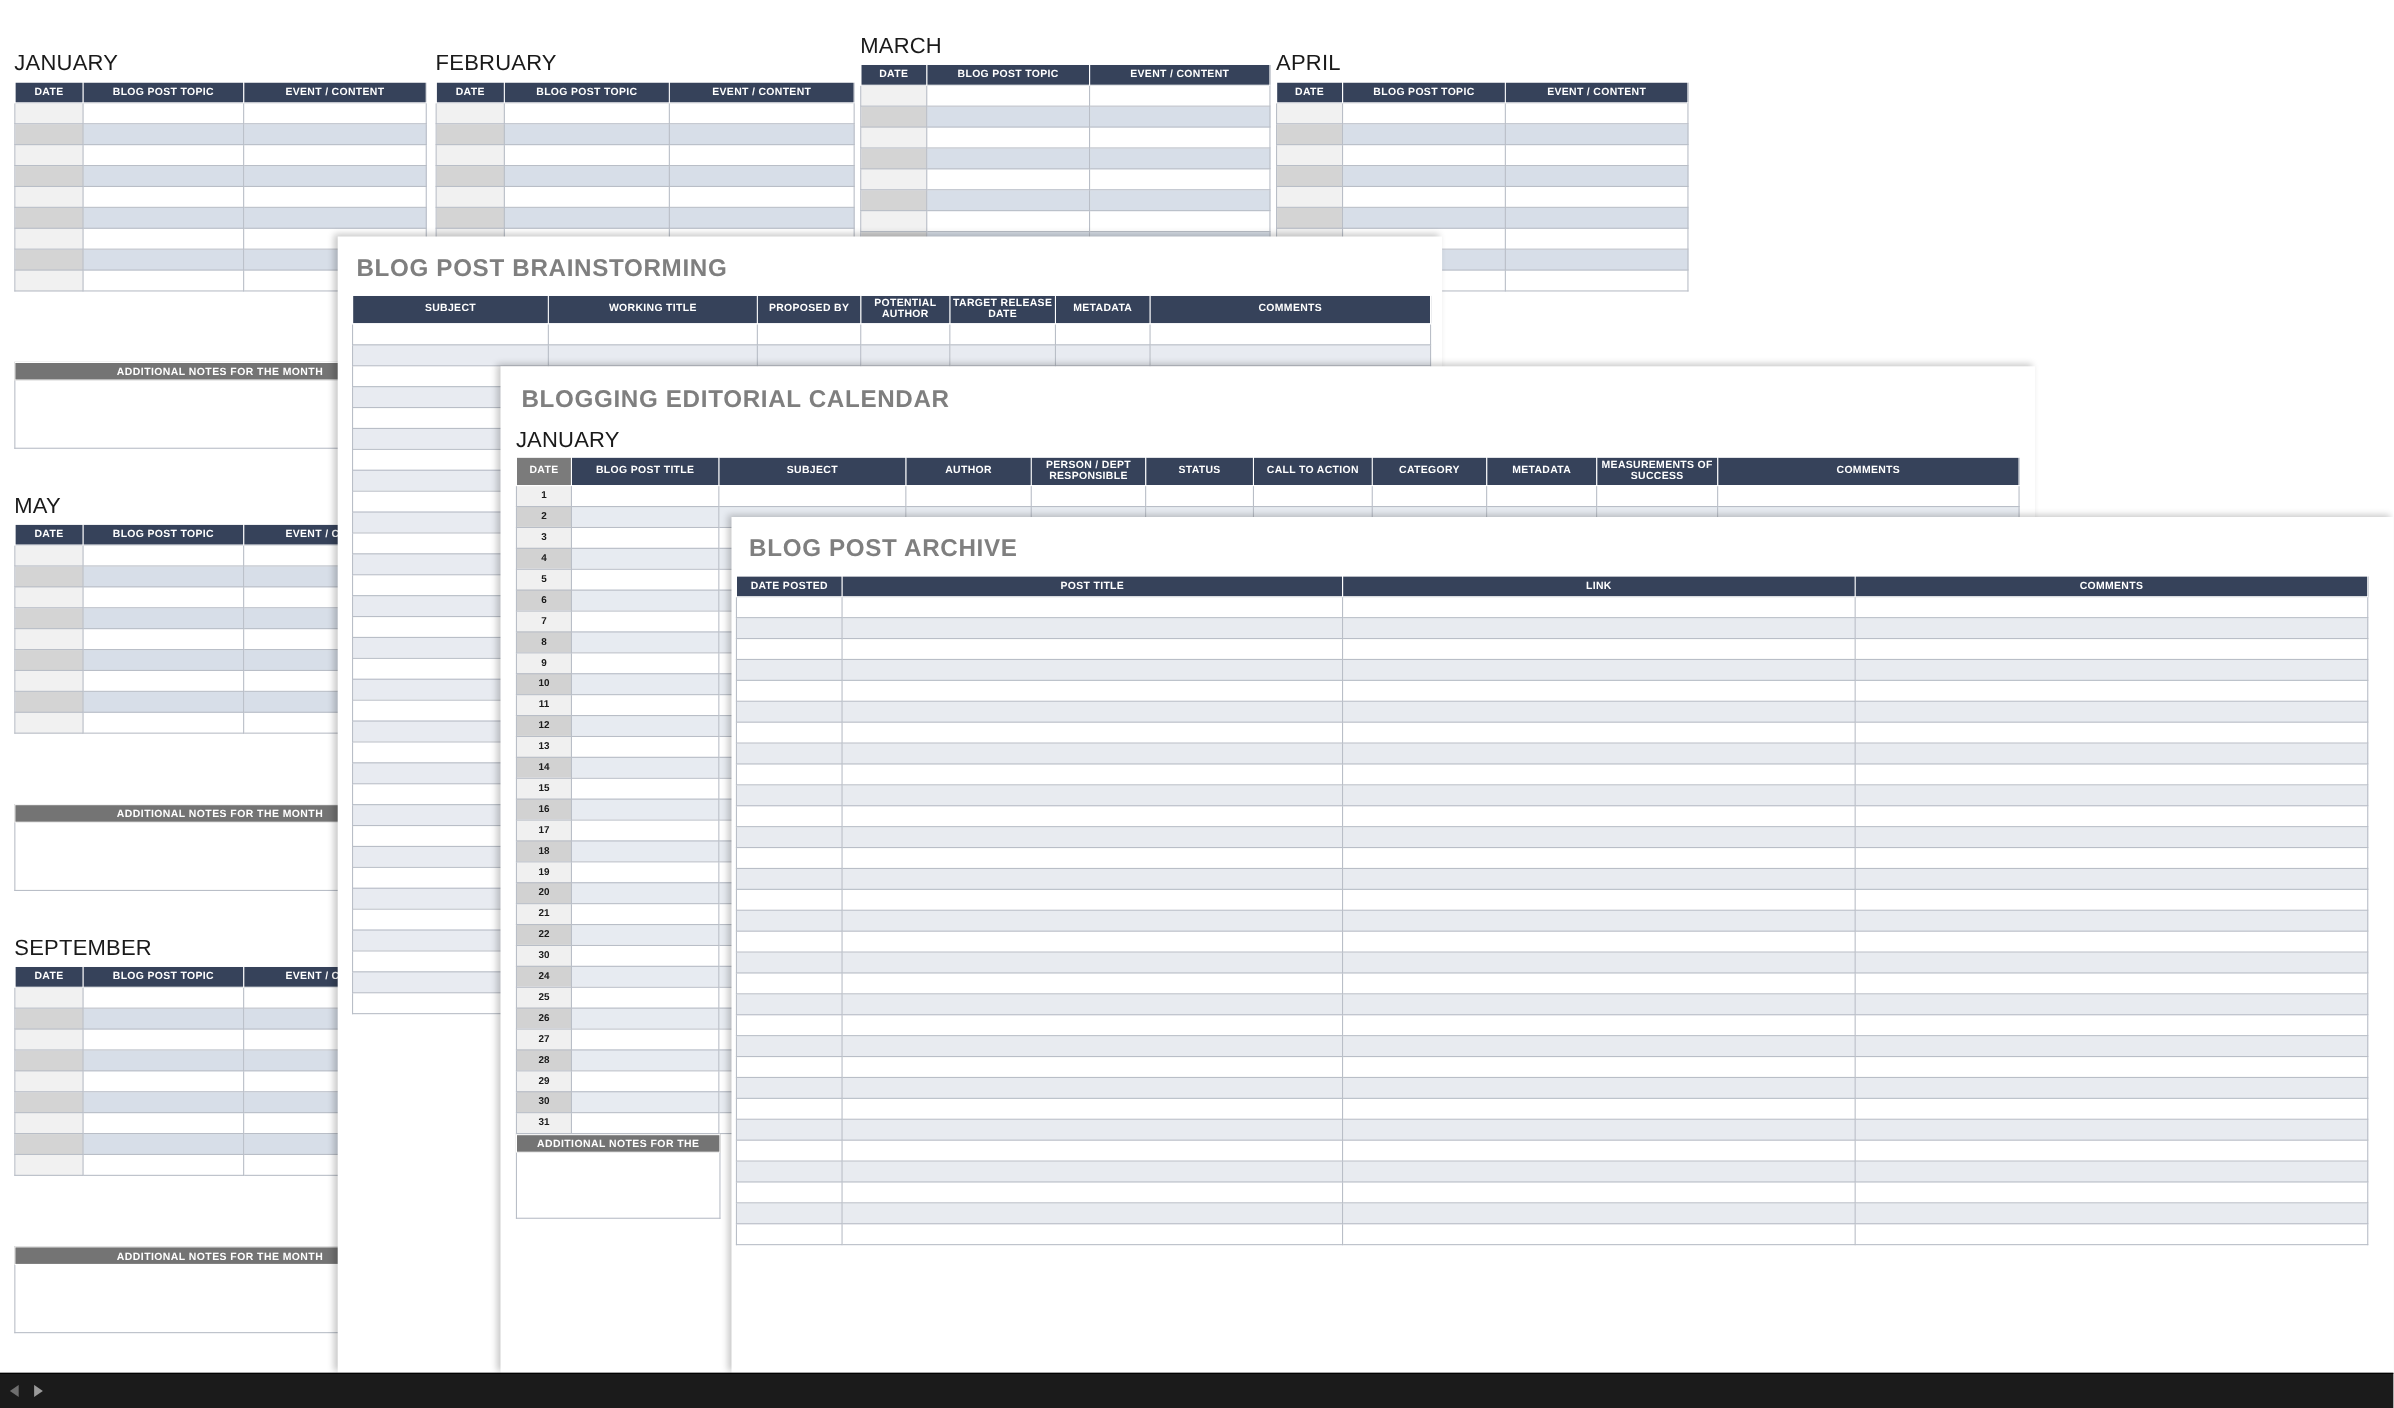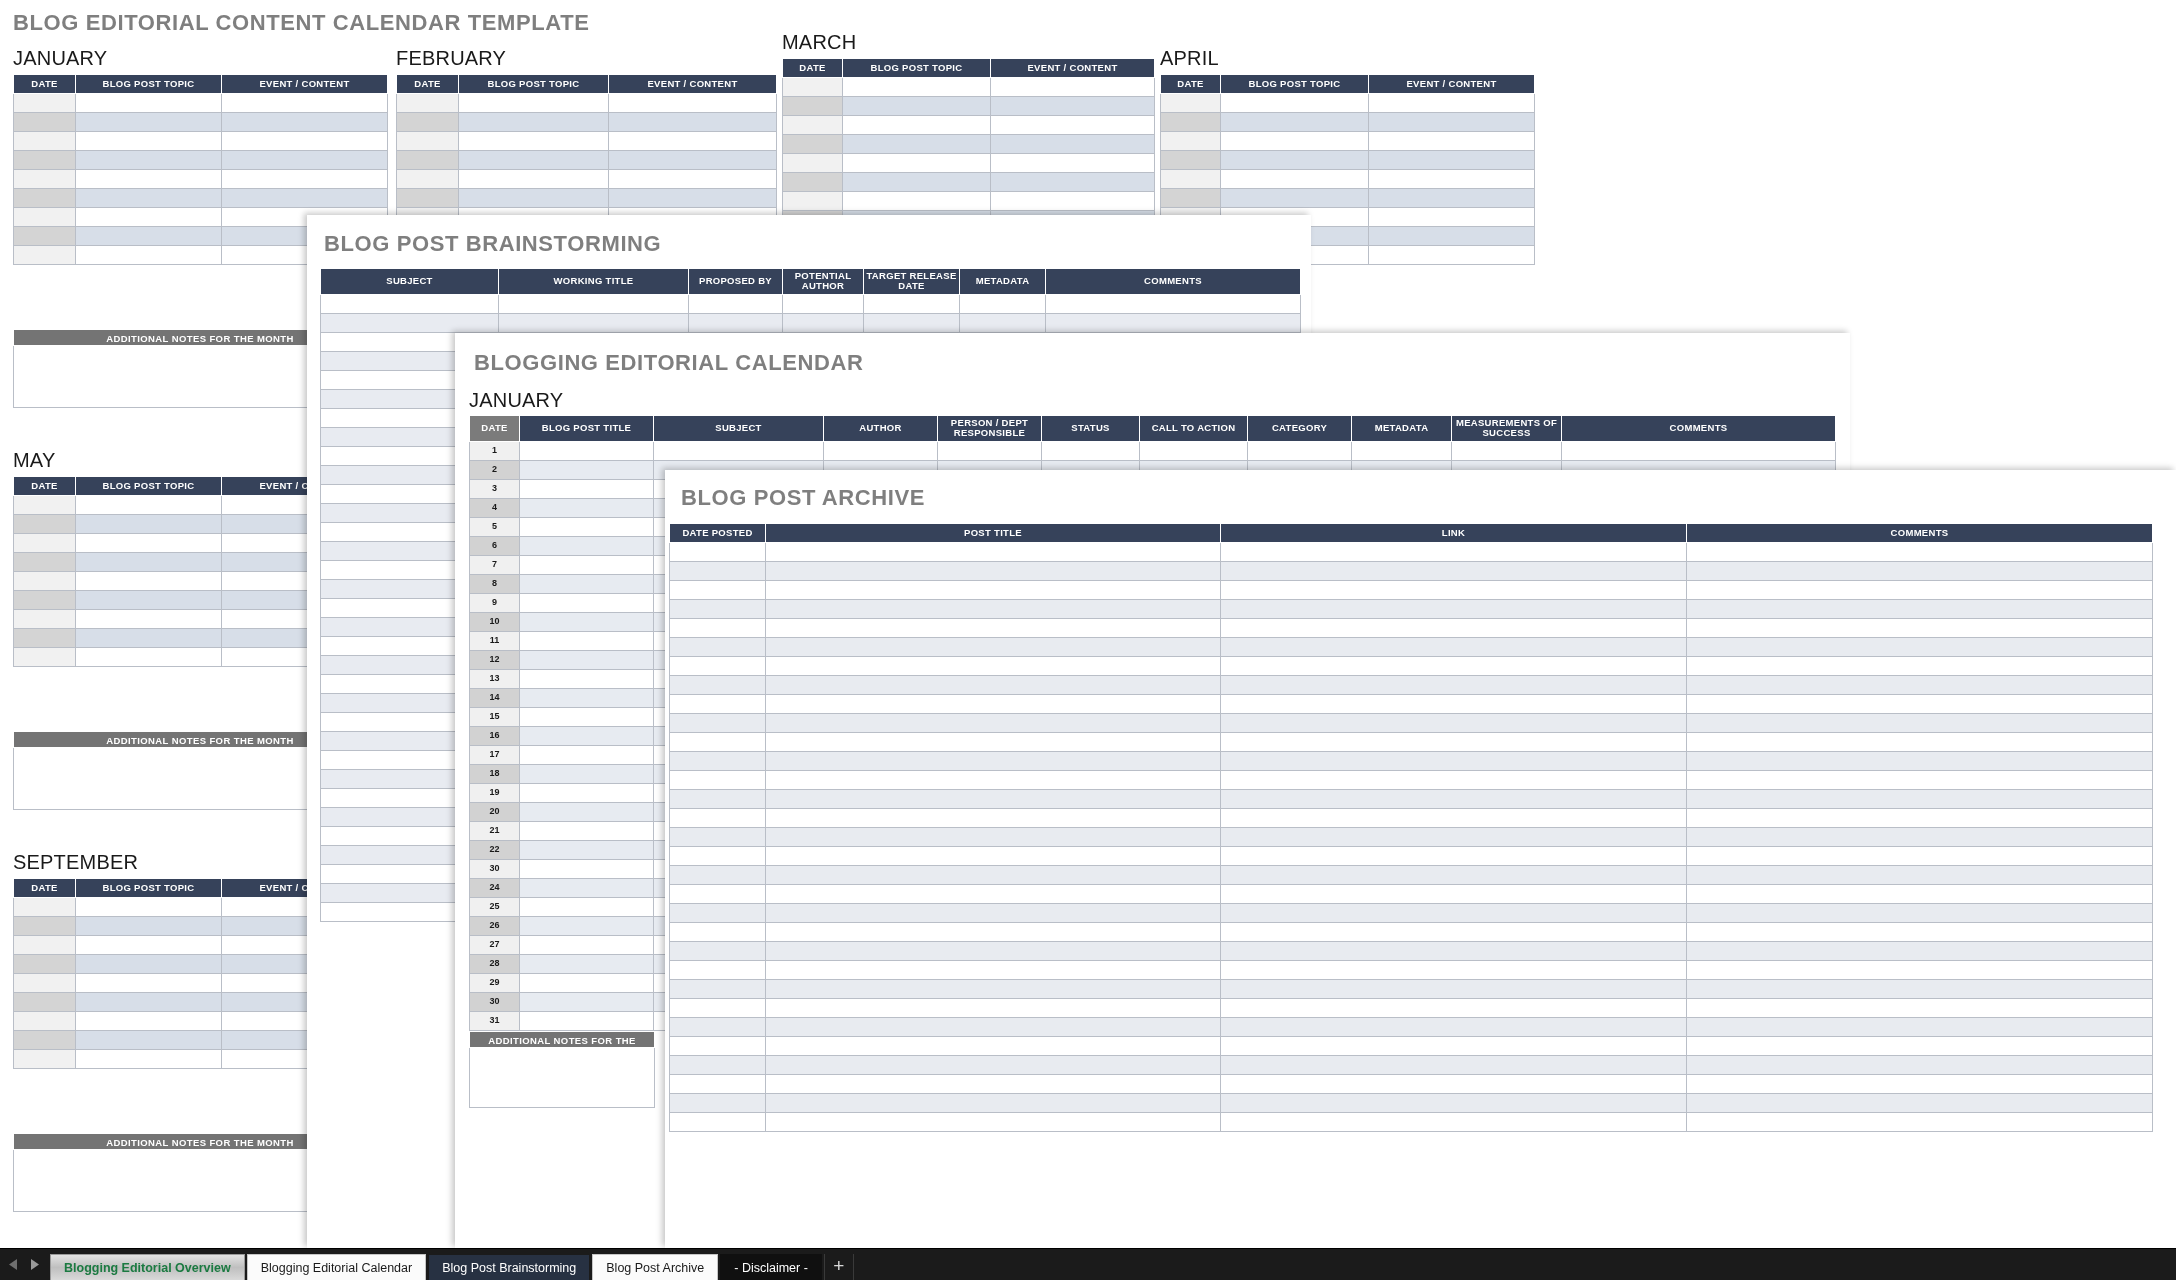--- a/index.html
+++ b/index.html
@@ -121,21 +121,20 @@
     border-left: 1px solid #3a3a3a; border-right: 1px solid #3a3a3a;
   }
 </style>
 </head>
 <body>
 
 <div id="stage">
 
   <div class="panel" style="left:0;top:0;width:2176px;height:1248px;">
 
-    <div class="sheet-title" style="position:absolute;left:13px;top:10px;">BLOG EDITORIAL CONTENT CALENDAR TEMPLATE</div>
 
     <div style="position:absolute;left:13px;top:48px;">
       <div class="month-title">JANUARY</div>
       <table class="grid ovm" style="margin-top:6px;width:374px;">
         <thead>
             <tr>
           <th class="col-d" style="width:62px;">DATE</th>
           <th style="width:146px;">BLOG POST TOPIC</th>
           <th style="width:166px;">EVENT / CONTENT</th>
         </tr>
@@ -1454,23 +1453,15 @@
         <svg width="9" height="11" viewBox="0 0 9 11">
             <polygon points="8,0 8,11 0,5.5" fill="#6f6f6f"></polygon>
           </svg>
       </div>
       <div class="arw">
         <svg width="9" height="11" viewBox="0 0 9 11">
             <polygon points="0,0 0,11 8,5.5" fill="#9a9a9a"></polygon>
           </svg>
       </div>
     </div>
-    <div class="tabs">
-      <div class="tab active">Blogging Editorial Overview</div>
-      <div class="tab light">Blogging Editorial Calendar</div>
-      <div class="tab dark">Blog Post Brainstorming</div>
-      <div class="tab light">Blog Post Archive</div>
-      <div class="tab plain-dark">- Disclaimer -</div>
-      <div class="addtab">+</div>
-    </div>
   </div>
 
 </div>
 
 </body></html>

